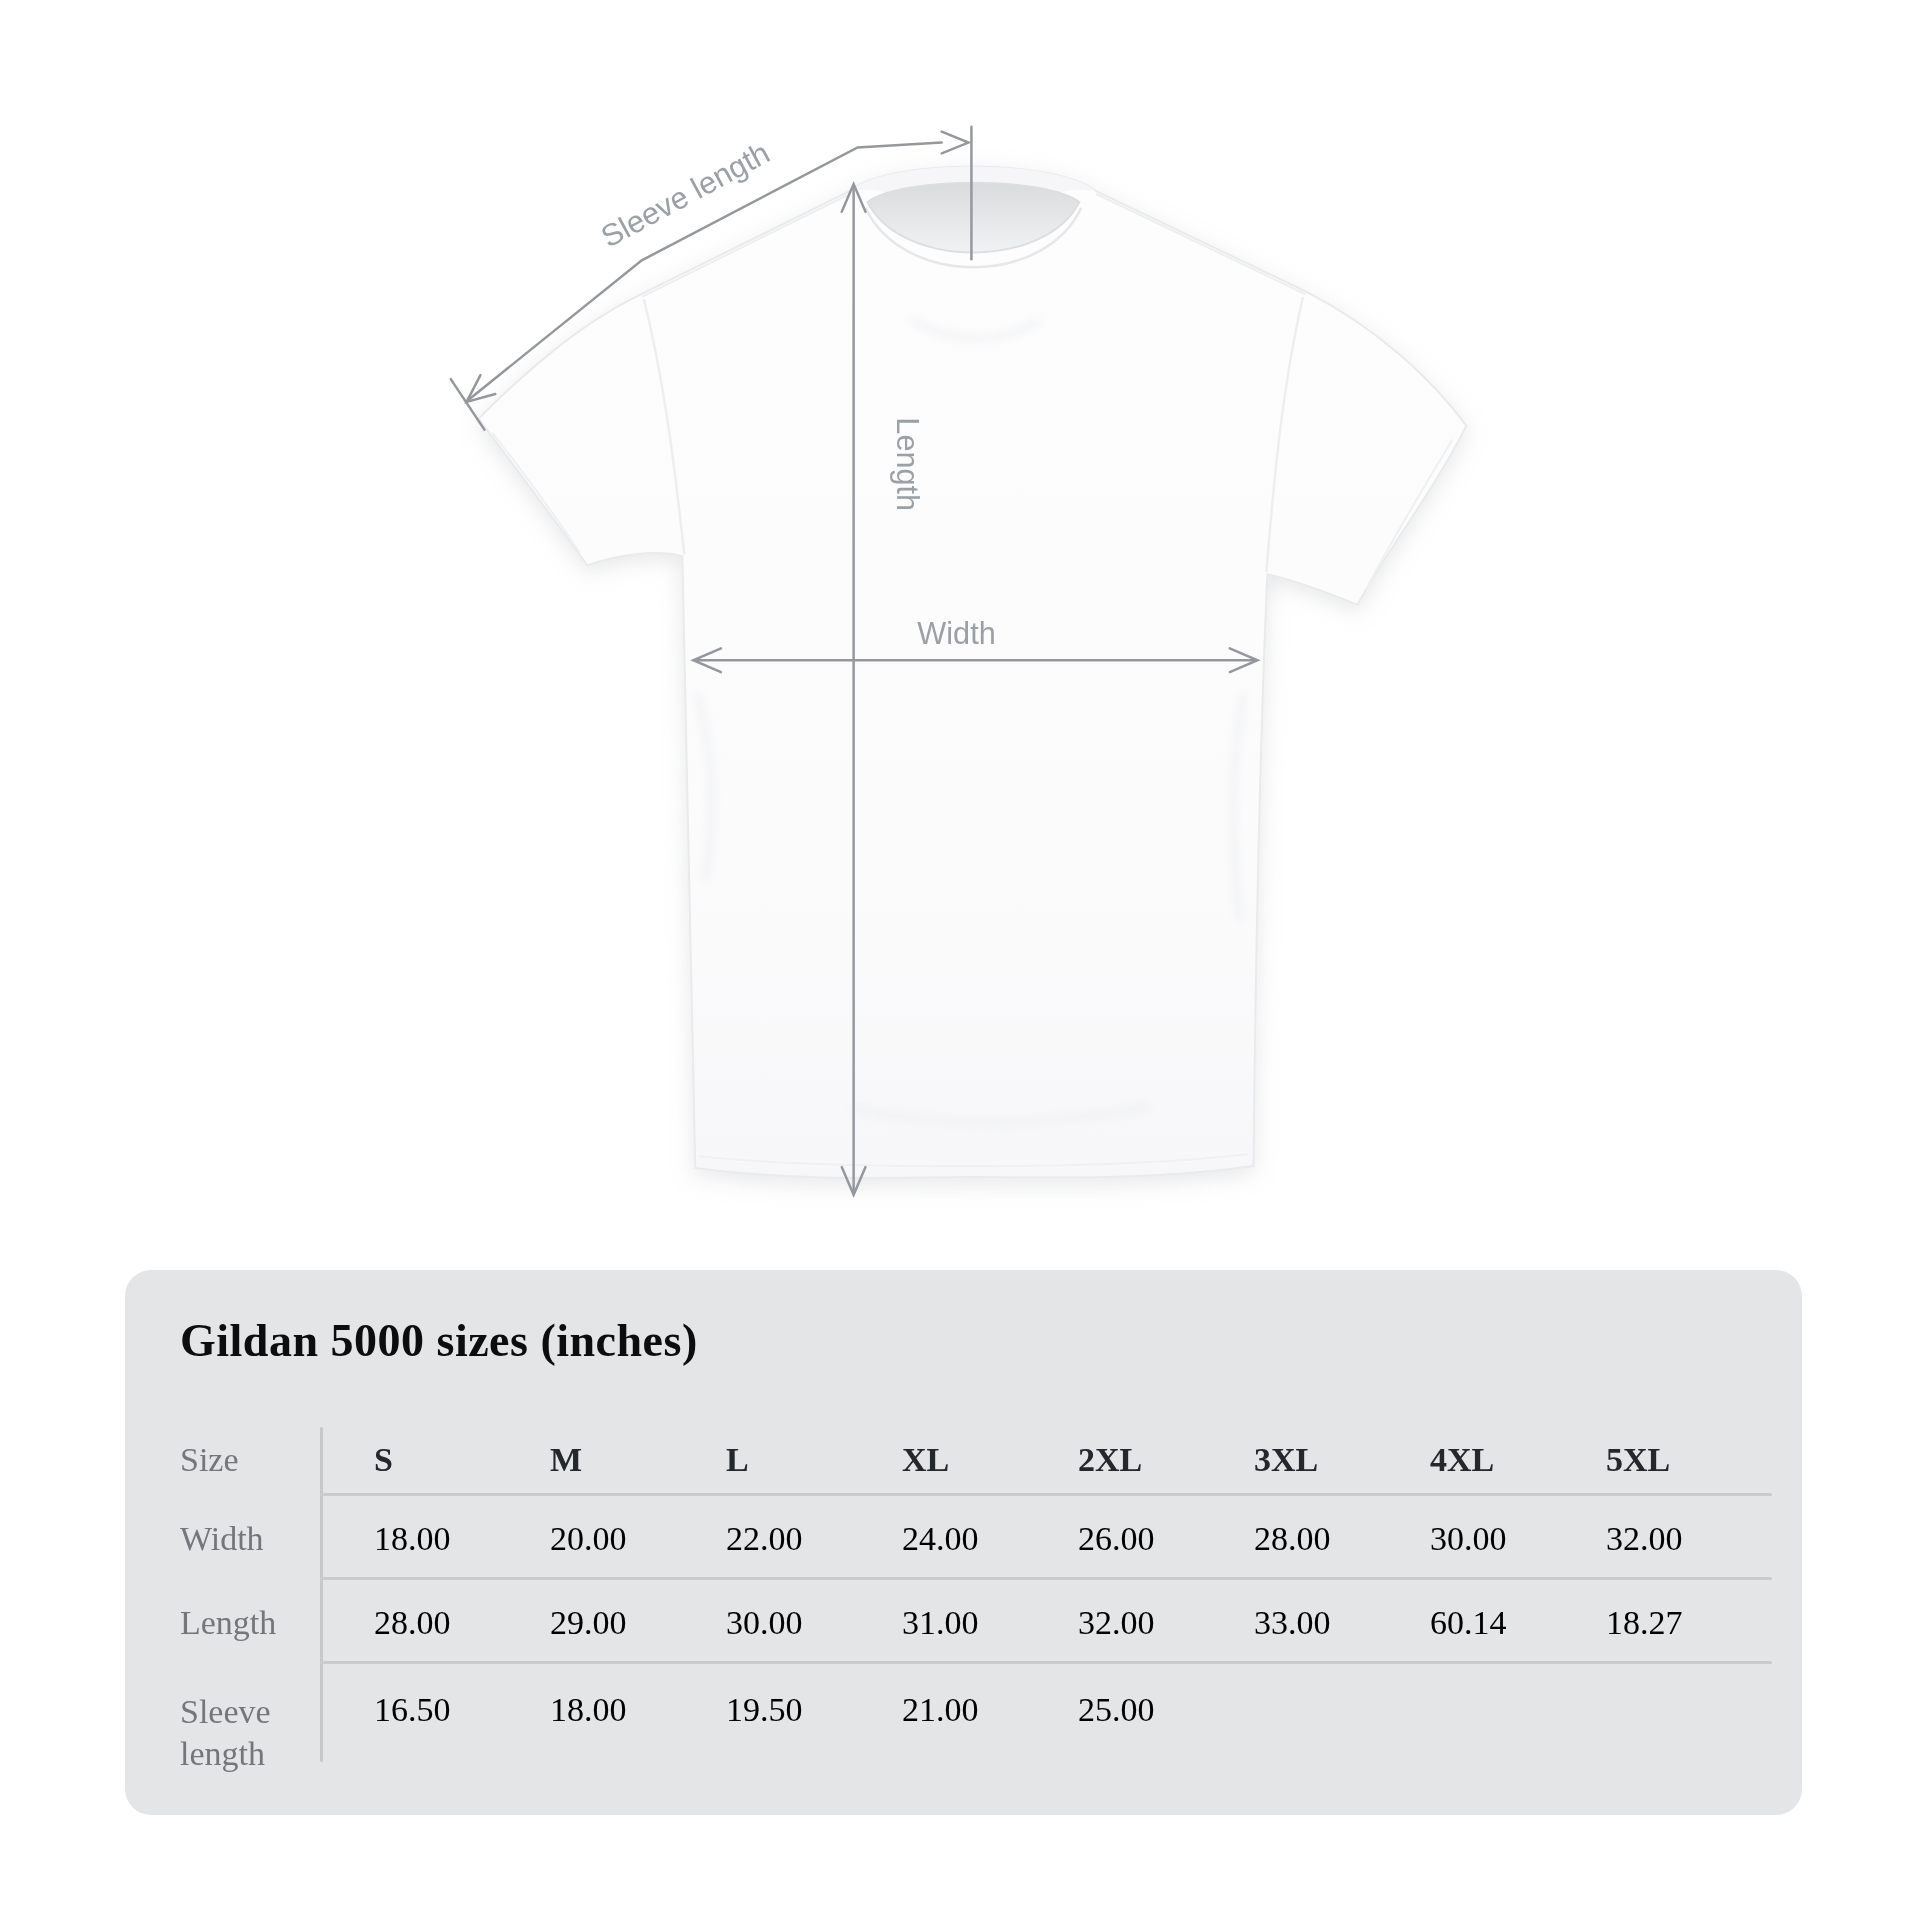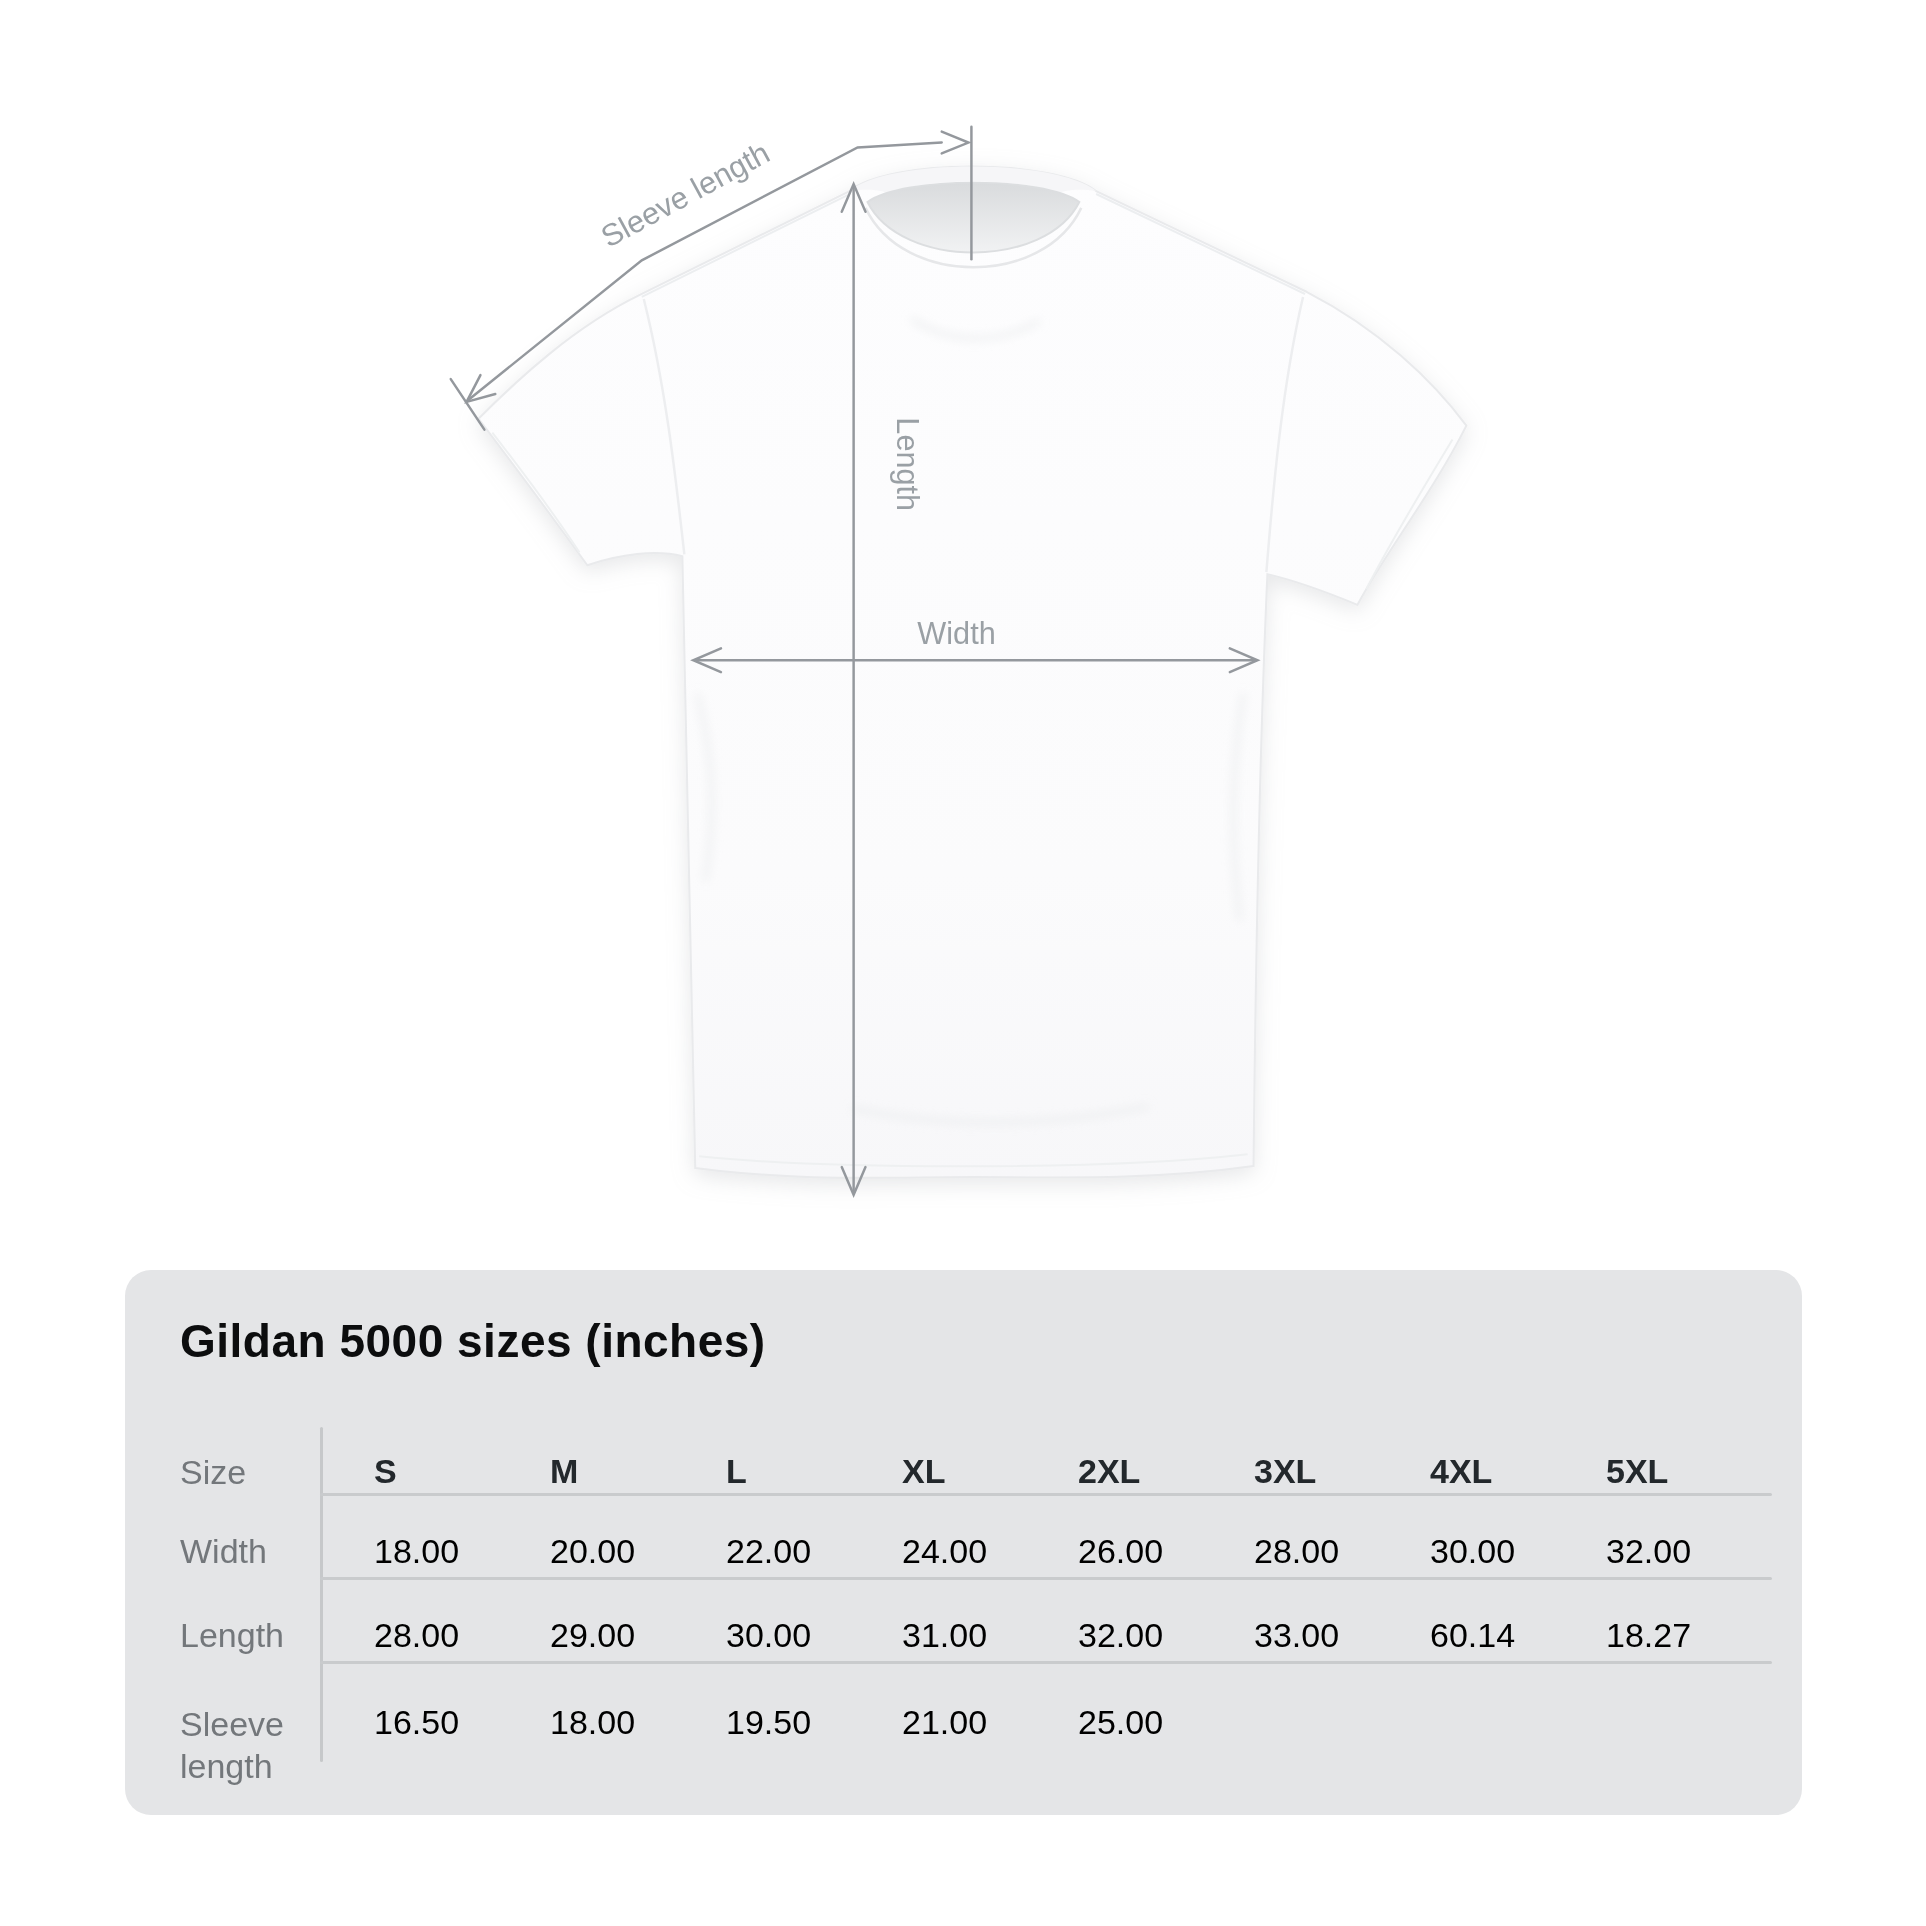--- a/index.html
+++ b/index.html
@@ -6,39 +6,39 @@
   body{
     width:1927px;height:1927px;position:relative;background:#ffffff;
     font-family:"Liberation Sans", sans-serif;overflow:hidden;
   }
   .diagram-wrap{position:absolute;left:0;top:0;width:1927px;height:1270px;}
   .diagram-wrap svg{display:block;}
 
   
   .size-card{
     position:absolute;left:125px;top:1270px;width:1677px;height:545px;
-    background:#e4e5e7;border-radius:26px;
+    background:#e4e5e7;border-radius:26px;font-family:Liberation Serif, serif;
   }
   .card-title{
     position:absolute;left:55px;top:44px;
     font-size:46px;font-weight:900;color:#0c0d0e;letter-spacing:0.5px;
     white-space:nowrap;
   }
   .v-divider{
     position:absolute;left:195px;top:157px;width:3px;height:335px;
     background:#c6c8ca;border-radius:2px;
   }
   .h-sep{
     position:absolute;left:195px;width:1452px;height:3px;
     background:#c9cbcd;border-radius:2px;
   }
   .sep-1{top:223px;} .sep-2{top:307px;} .sep-3{top:391px;}
 
   .size-table{
-    position:absolute;left:55px;top:164px;
+    position:absolute;left:55px;top:152px;
     display:grid;
     grid-template-columns:194px repeat(8,176px);
     grid-template-rows:75px 84px 84px 119px;
   }
   .cell{display:flex;align-items:center;font-size:34px;color:#000000;}
   .cell.head{font-weight:600;color:#23282c;}
   .cell.lbl{color:#73777b;font-weight:400;line-height:42px;}
   .cell.r4{align-items:flex-start;padding-top:26px;}
   .cell.wrap{padding-right:40px;}
 </style>

